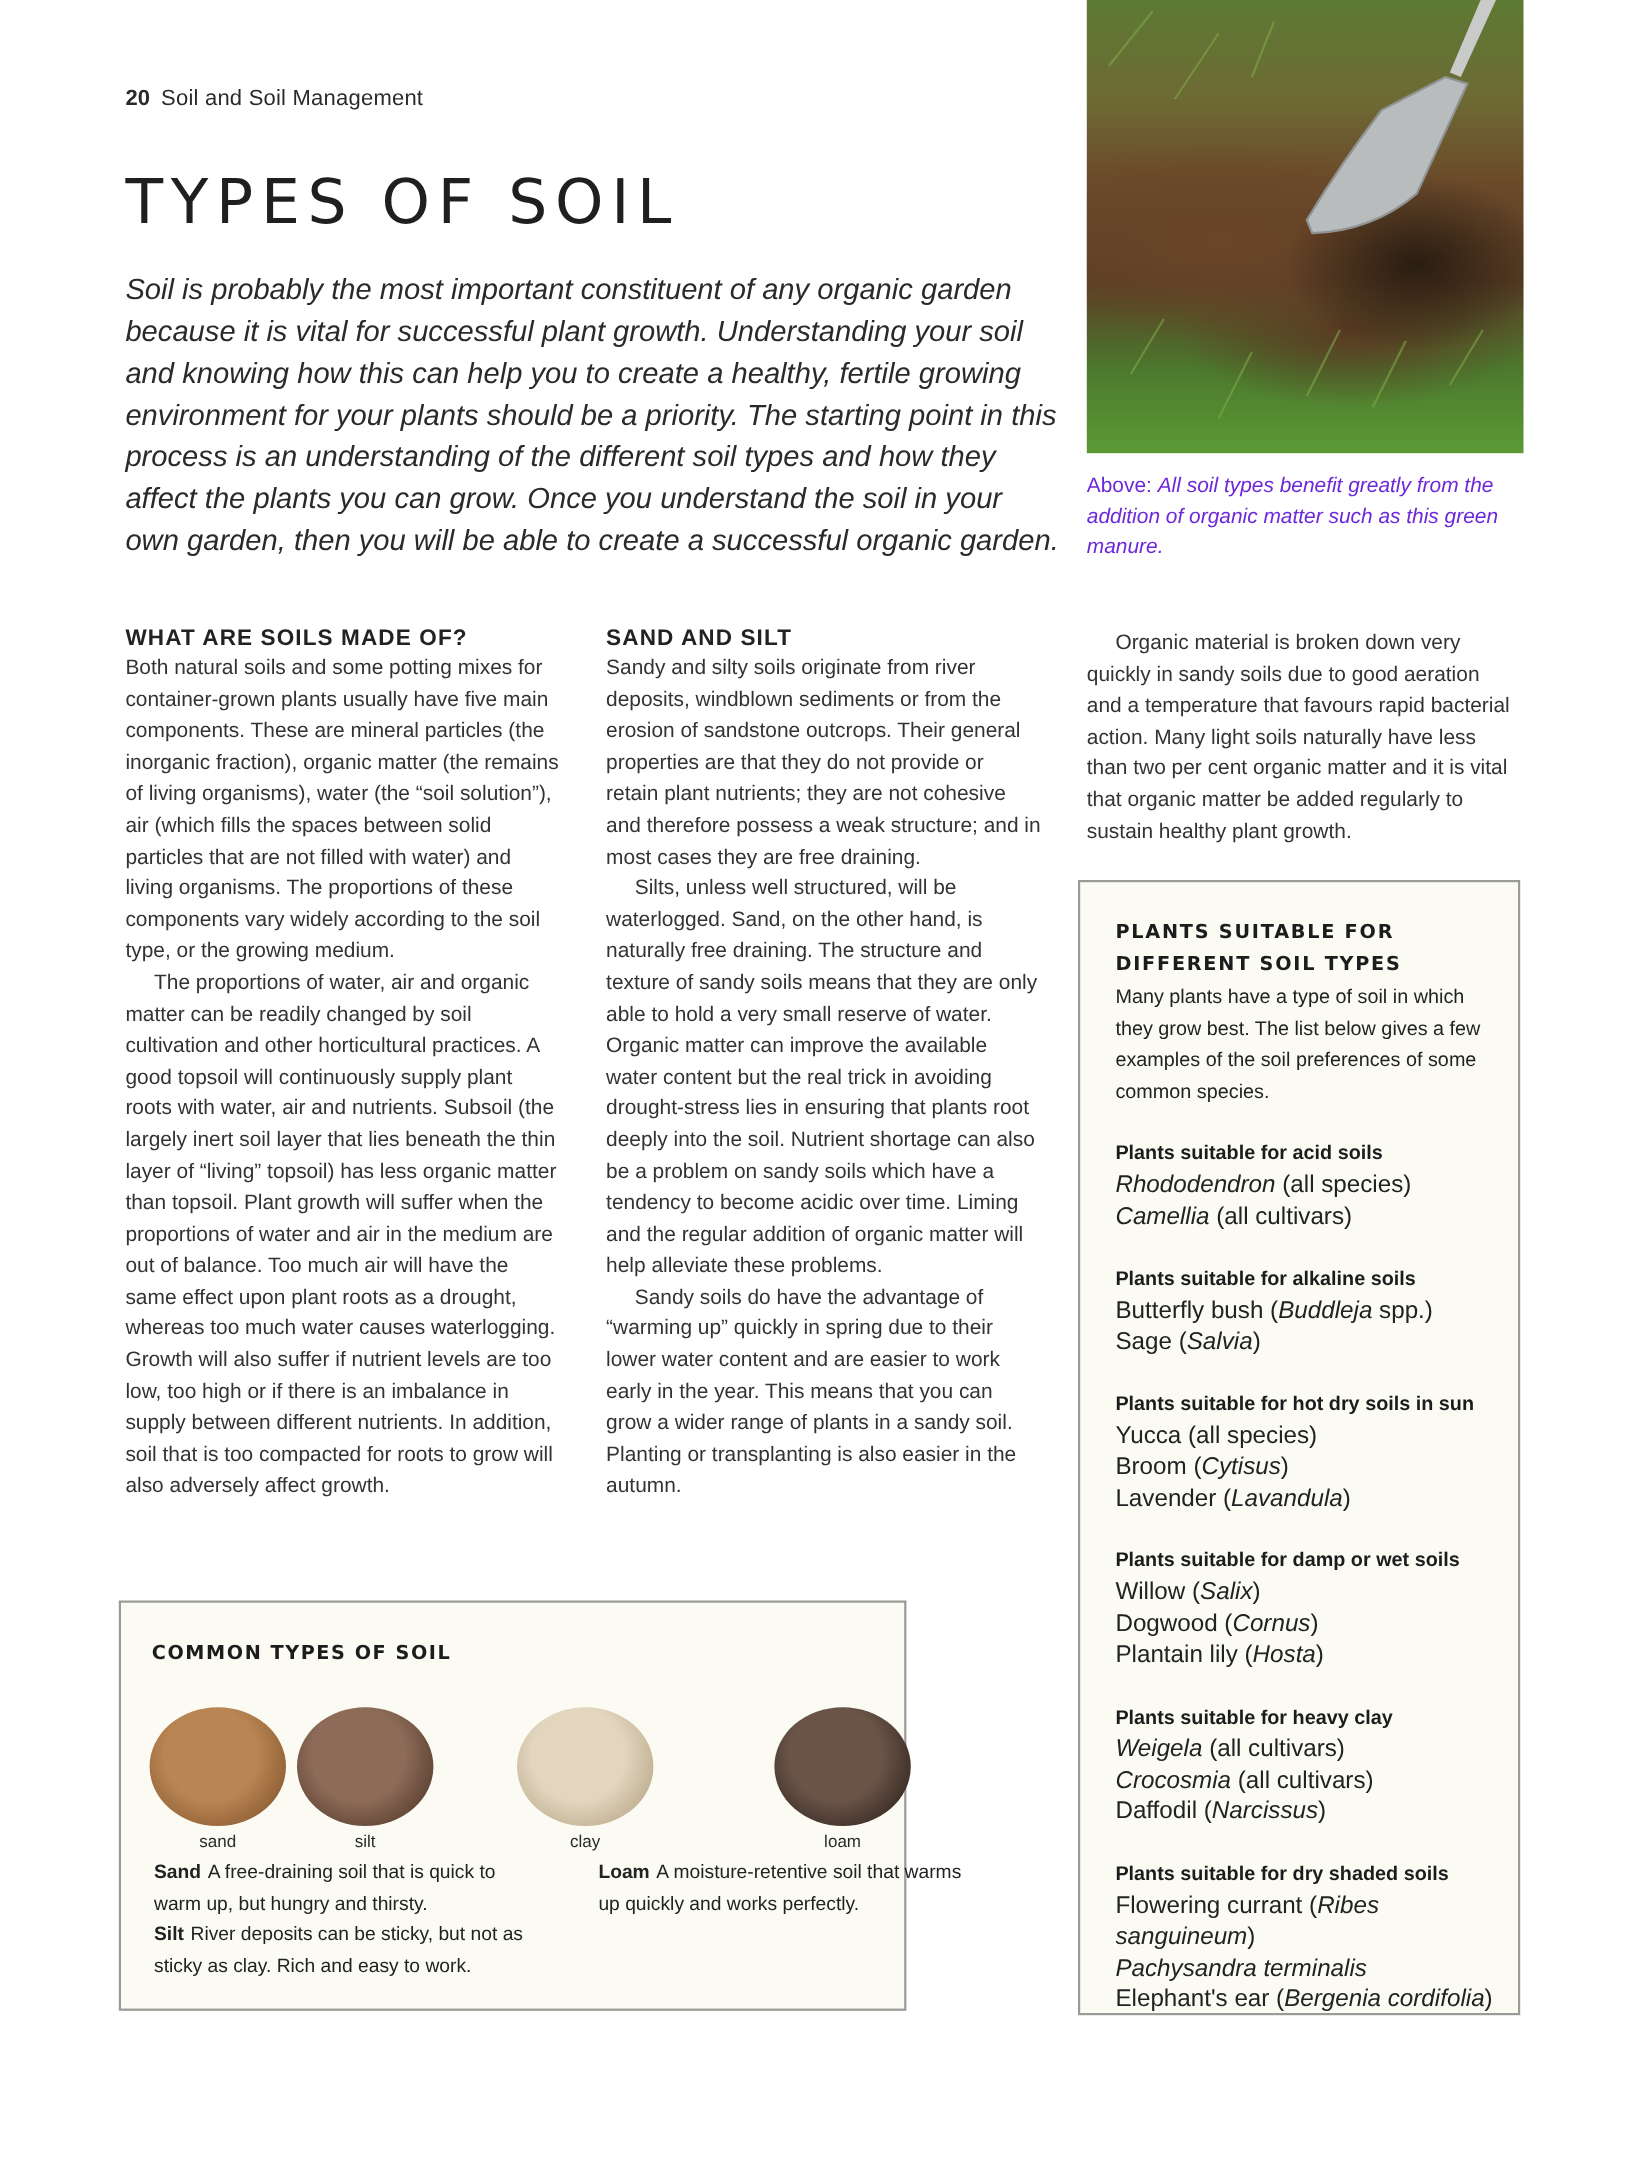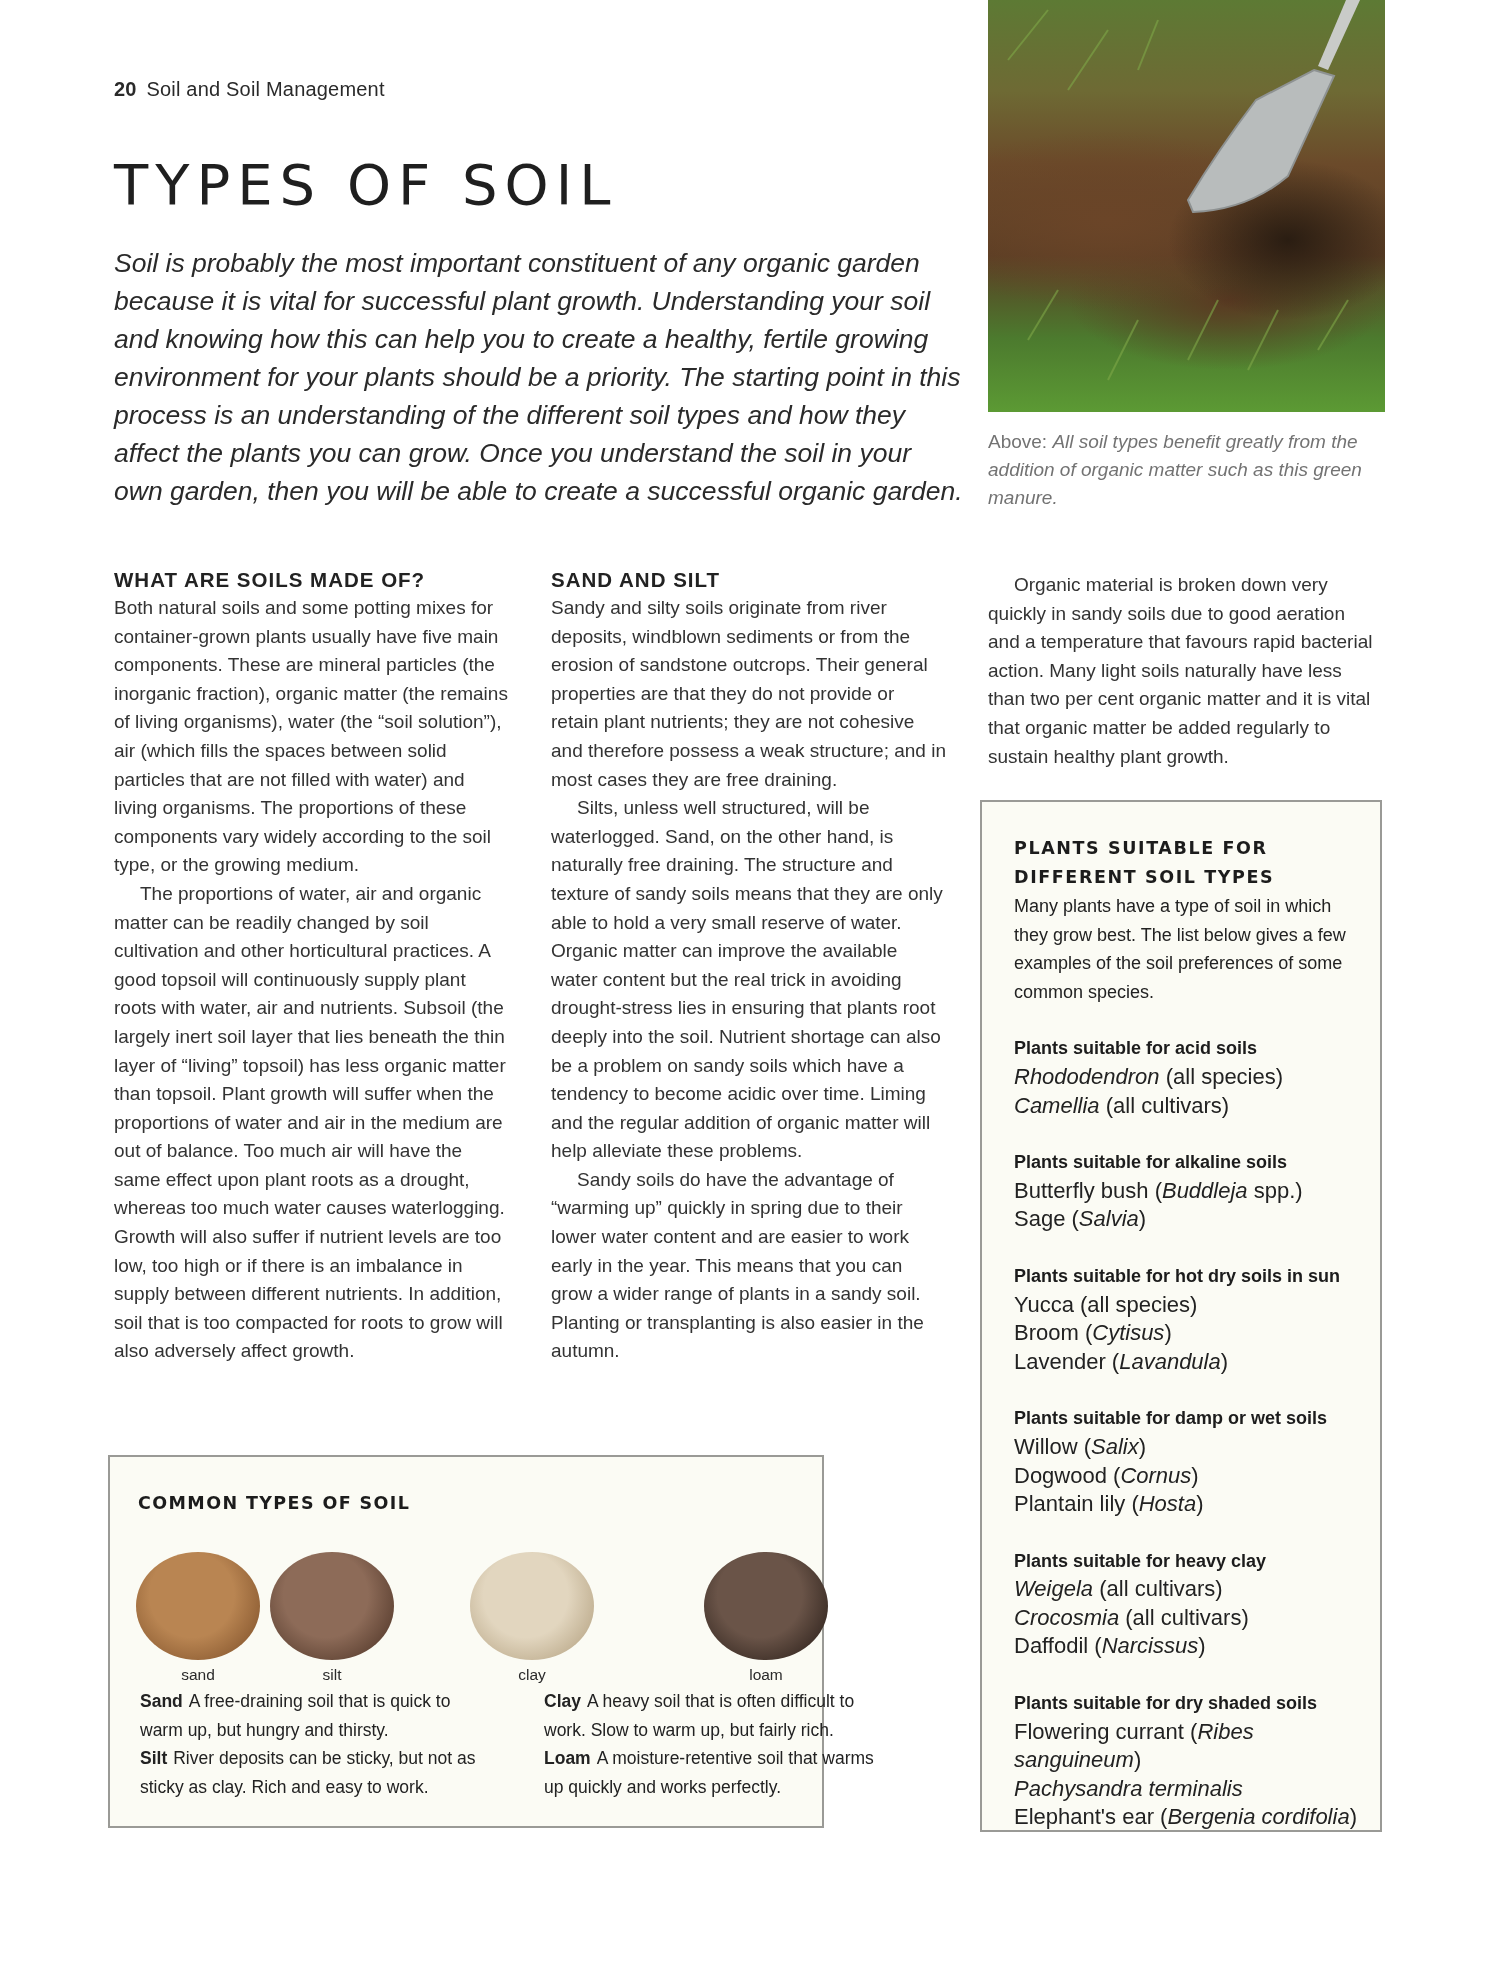--- a/index.html
+++ b/index.html
@@ -26,21 +26,21 @@
     position: absolute; left: 988px; top: 0; width: 397px; height: 412px; overflow: hidden;
     background:
       radial-gradient(ellipse 120px 80px at 300px 240px, #2a1d12 0%, rgba(42,29,18,0) 100%),
       radial-gradient(ellipse 200px 90px at 120px 220px, #6b4528 0%, rgba(107,69,40,0) 100%),
       radial-gradient(ellipse 160px 70px at 240px 300px, #5a3a22 0%, rgba(90,58,34,0) 100%),
       linear-gradient(180deg, #5d7a34 0%, #6e6a34 22%, #6b4a2a 40%, #5a3d24 62%, #4c7a2e 82%, #5c9a34 100%);
   }
   .photo svg { position: absolute; left: 0; top: 0; }
   .caption {
     position: absolute; left: 988px; top: 428px; width: 400px; margin: 0;
-    font-size: 19px; line-height: 28px; color: #737373;
+    font-size: 19px; line-height: 28px; color: #6d28d9;
   }
   .caption .it { font-style: italic; }
   .col {
     position: absolute; font-size: 19px; line-height: 28.6px; color: #333;
   }
   .col h2 {
     margin: 0; font-size: 20.5px; font-weight: bold; letter-spacing: 1px; color: #222; line-height: 28px;
   }
   .col p { margin: 0; }
   .col p.indent { text-indent: 26px; }
@@ -189,16 +189,15 @@
   <div class="sample" id="sample-3">
     <div class="pile" style="background: radial-gradient(circle at 45% 40%, rgb(106, 84, 72) 0%, rgb(106, 84, 72) 45%, rgb(58, 44, 37) 80%, rgba(255, 255, 255, 0) 100%);"></div>
     <span class="sample-label">loam</span>
   </div>
 
   <div class="desc-col" id="desc-left">
     <div><b>Sand</b><span>A free-draining soil that is quick to warm up, but hungry and thirsty.</span></div>
     <div><b>Silt</b><span>River deposits can be sticky, but not as sticky as clay. Rich and easy to work.</span></div>
   </div>
   <div class="desc-col" id="desc-right">
-    <div><b>Clay</b><span>A heavy soil that is often difficult to work. Slow to warm up, but fairly rich.</span></div>
     <div><b>Loam</b><span>A moisture-retentive soil that warms up quickly and works perfectly.</span></div>
   </div>
 </div>
 
 </body></html>

